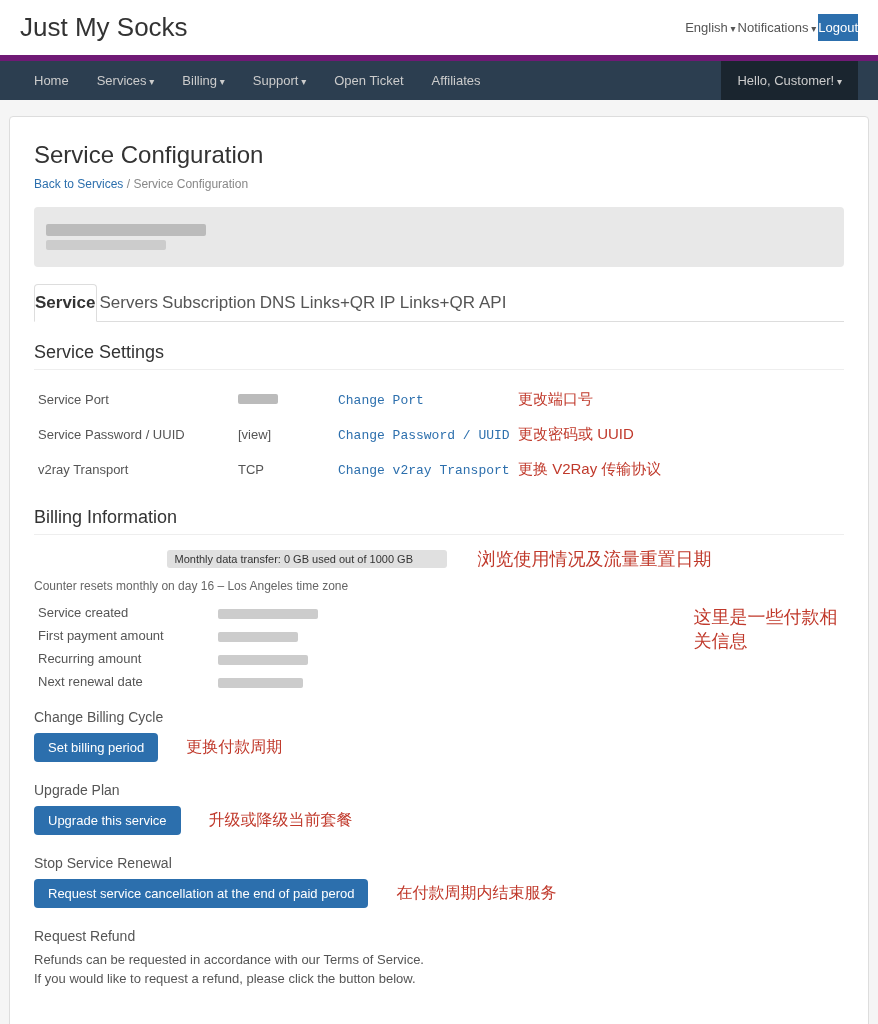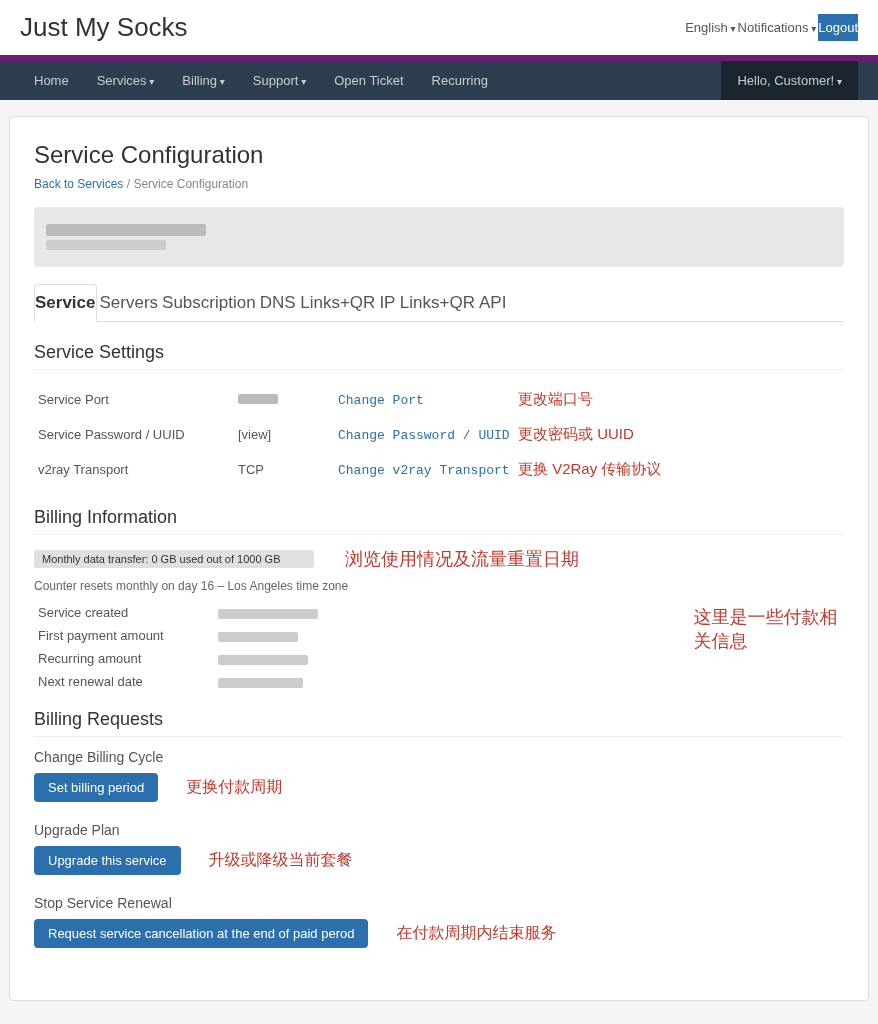--- a/index.html
+++ b/index.html
@@ -50,21 +50,21 @@
     .settings-table td:nth-child(3) { width: 180px; font-family: Liberation Mono, monospace; }
     .settings-table td:nth-child(4) { color: #c0392b; font-size: 15px; margin-top: 42px; }
 
     .action-link { color: #2c6fad; text-decoration: none; font-size: 13px; cursor: pointer; }
 
     
     .progress-bar-wrap { background: #e0e0e0; height: 18px; border-radius: 3px; width: 280px; display: inline-block; vertical-align: middle; overflow: hidden; position: relative; }
     .progress-bar-inner { background: #5b9bd5; height: 100%; width: 0%; }
     .progress-bar-label { position: absolute; top: 0; left: 0; right: 0; bottom: 0; display: flex; align-items: center; padding-left: 8px; font-size: 11px; color: #333; }
 
-    .billing-row { display: flex; align-items: center; gap: 15px; margin-bottom: 8px; }
+    .billing-row { display: flex; align-items: center; gap: 15px; margin-bottom: 8px; justify-content: center; }
     .billing-note { font-size: 12px; color: #666; margin-bottom: 8px; }
 
     .info-table { width: 100%; border-collapse: collapse; margin-bottom: 8px; }
     .info-table td { padding: 4px 4px; font-size: 13px; vertical-align: middle; }
     .info-table td:first-child { width: 180px; color: #555; }
     .info-table td:nth-child(2) { }
     .blurred-val { display: inline-block; width: 100px; height: 10px; background: #ccc; border-radius: 2px; vertical-align: middle; }
     .blurred-val2 { display: inline-block; width: 80px; height: 10px; background: #ccc; border-radius: 2px; vertical-align: middle; }
     .blurred-val3 { display: inline-block; width: 90px; height: 10px; background: #ccc; border-radius: 2px; vertical-align: middle; }
     .blurred-val4 { display: inline-block; width: 85px; height: 10px; background: #ccc; border-radius: 2px; vertical-align: middle; }
@@ -98,21 +98,21 @@
     <button class="logout-btn">Logout</button>
   </div>
 </div>
 
 <nav class="nav">
   <a class="nav-item">Home</a>
   <a class="nav-item has-arrow">Services</a>
   <a class="nav-item has-arrow">Billing</a>
   <a class="nav-item has-arrow">Support</a>
   <a class="nav-item">Open Ticket</a>
-  <a class="nav-item">Recurring</a>
+  <a class="nav-item">Affiliates</a>
   <div class="nav-right">Hello, Customer!</div>
 </nav>
 
 <div class="main">
   <h1 class="page-title">Service Configuration</h1>
   <div class="breadcrumb">
     <a href="#">Back to Services</a>
     <span> / </span>
     <span>Service Configuration</span>
   </div>
@@ -190,21 +190,20 @@
             <td>Next renewal date</td>
             <td><span class="blurred-val4"></span></td>
           </tr>
         </tbody>
       </table>
       <span class="annotation" style="font-size:18px; margin-top:4px;">这里是一些付款相关信息</span>
     </div>
   </div>
 
   <div class="billing-requests-section">
-    <div class="section-title">Billing Requests</div>
 
     <div class="sub-section">
       <div class="sub-section-title">Change Billing Cycle</div>
       <div class="inline-row">
         <button class="btn-blue">Set billing period</button>
         <span class="annotation">更换付款周期</span>
       </div>
     </div>
 
     <div class="sub-section">
@@ -216,14 +215,20 @@
     </div>
 
     <div class="sub-section">
       <div class="sub-section-title">Stop Service Renewal</div>
       <div class="inline-row">
         <button class="btn-blue-long">Request service cancellation at the end of paid perod</button>
         <span class="annotation">在付款周期内结束服务</span>
       </div>
     </div>
 
+    <div class="sub-section">
+      <div class="sub-section-title">Request Refund</div>
+      <div class="refund-text">Refunds can be requested in accordance with our Terms of Service.</div>
+      <div class="refund-text">If you would like to request a refund, please click the button below.</div>
+
+    </div>
   </div>
 </div>
 
 </body></html>

